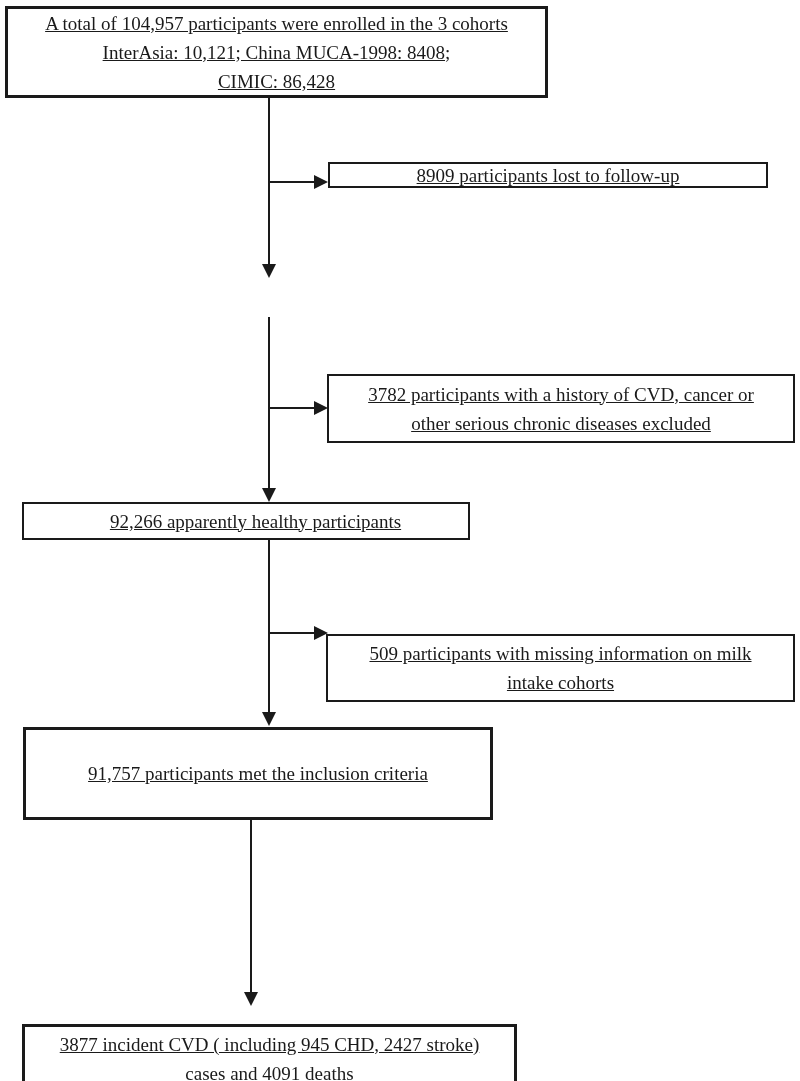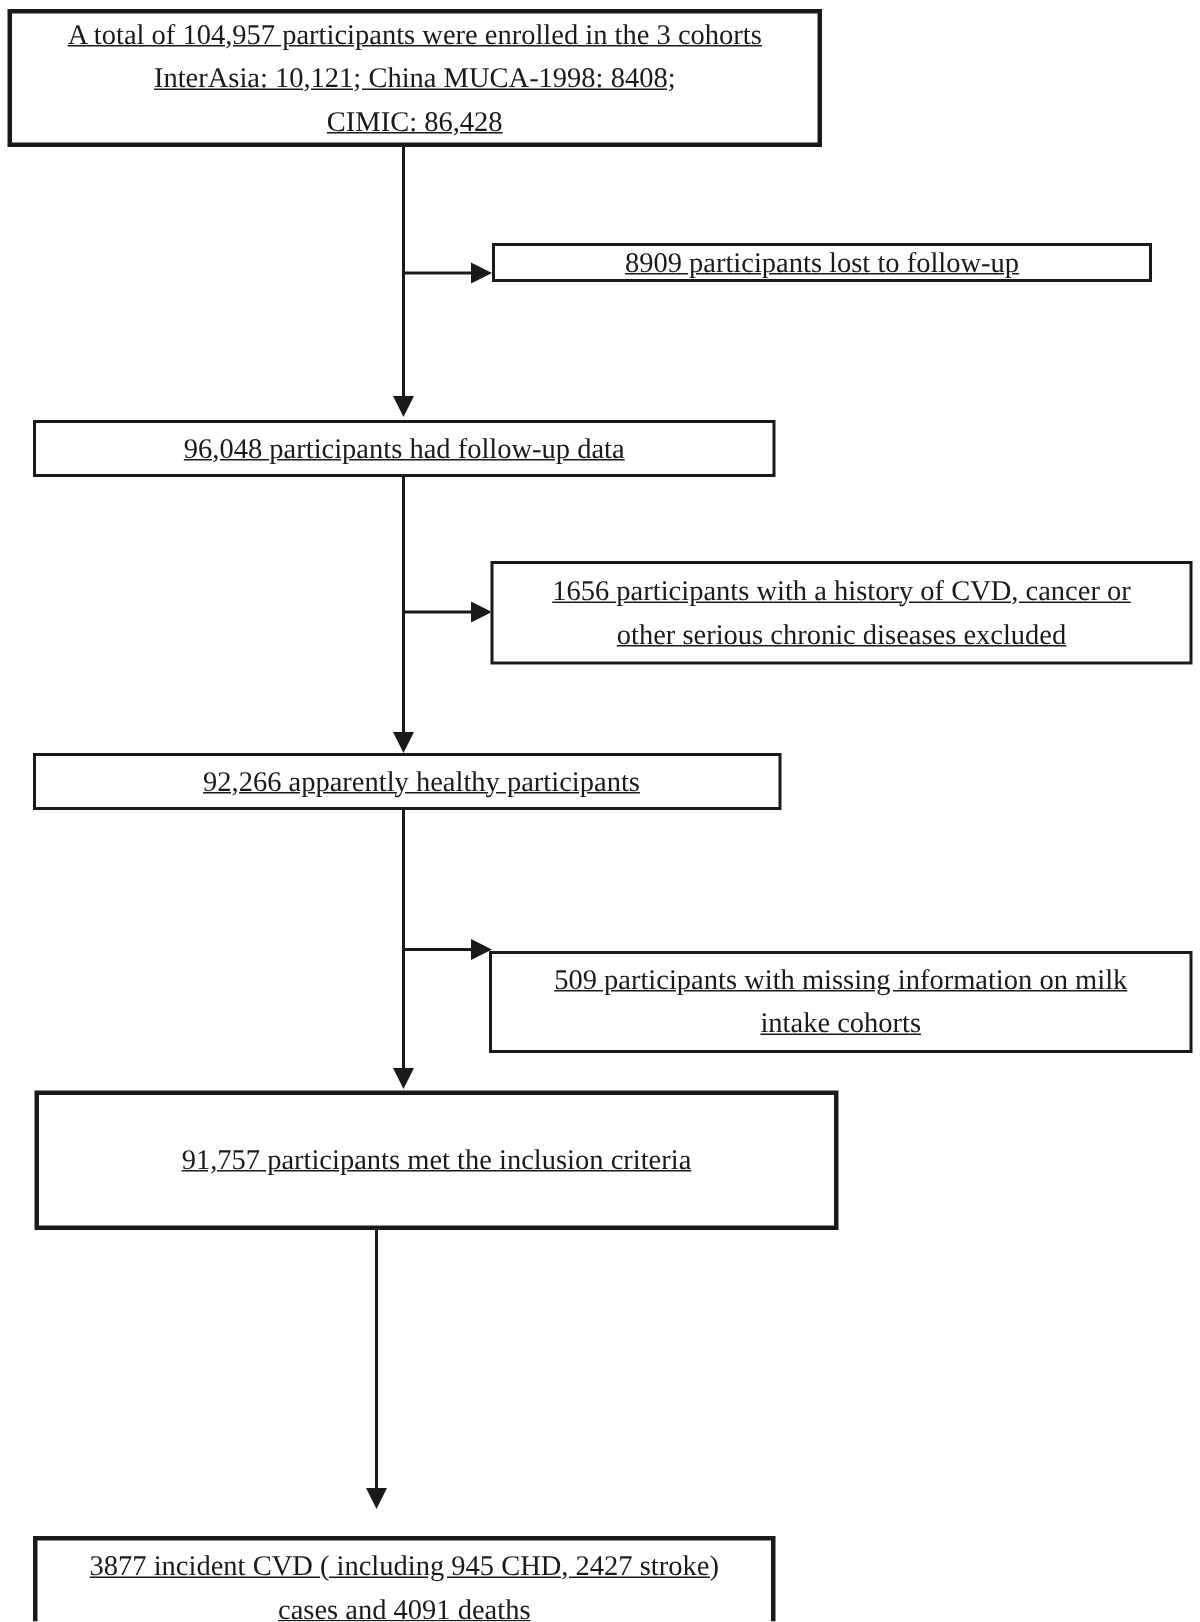--- a/index.html
+++ b/index.html
@@ -71,51 +71,48 @@
   <div class="vline" style="left:268px; top:98px; height:168px;"></div>
   <div class="head-down" style="left:262px; top:264px;"></div>
 
   <div class="hline" style="left:269px; top:181px; width:46px;"></div>
   <div class="head-right" style="left:314px; top:175px;"></div>
 
   <div class="box" style="left:328px; top:162px; width:440px; height:26px;">
     <div>8909 participants lost to follow-up</div>
   </div>
 
-  <div class="box" style="left:22px; top:280px; width:495px; height:38px;">
-    <div>96,048 participants had follow-up data</div>
-  </div>
 
   <div class="vline" style="left:268px; top:317px; height:172px;"></div>
   <div class="head-down" style="left:262px; top:488px;"></div>
 
   <div class="hline" style="left:269px; top:407px; width:46px;"></div>
   <div class="head-right" style="left:314px; top:401px;"></div>
 
   <div class="box" style="left:327px; top:374px; width:468px; height:69px;">
-    <div>1656 participants with a history of CVD, cancer or</div>
+    <div>3782 participants with a history of CVD, cancer or</div>
     <div>other serious chronic diseases excluded</div>
   </div>
 
-  <div class="box" style="left:22px; top:502px; width:499px; height:38px;padding-left:19px;">
+  <div class="box" style="left:22px; top:502px; width:448px; height:38px;padding-left:19px;">
     <div>92,266 apparently healthy participants</div>
   </div>
 
   <div class="vline" style="left:268px; top:540px; height:173px;"></div>
   <div class="head-down" style="left:262px; top:712px;"></div>
 
   <div class="hline" style="left:269px; top:632px; width:46px;"></div>
   <div class="head-right" style="left:314px; top:626px;"></div>
 
   <div class="box" style="left:326px; top:624px; width:469px; height:68px;margin-top:10px;">
     <div>509 participants with missing information on milk</div>
     <div>intake cohorts</div>
   </div>
 
-  <div class="box thick" style="left:23px; top:727px; width:536px; height:93px;">
+  <div class="box thick" style="left:23px; top:727px; width:470px; height:93px;">
     <div>91,757 participants met the inclusion criteria</div>
   </div>
 
   <div class="vline" style="left:250px; top:820px; height:173px;"></div>
   <div class="head-down" style="left:244px; top:992px;"></div>
 
   <div class="box thick" style="left:22px; top:1008px; width:495px; height:69px;margin-top:16px;">
     <div>3877 incident CVD ( including 945 CHD, 2427 stroke)</div>
     <div>cases and 4091 deaths</div>
   </div>

